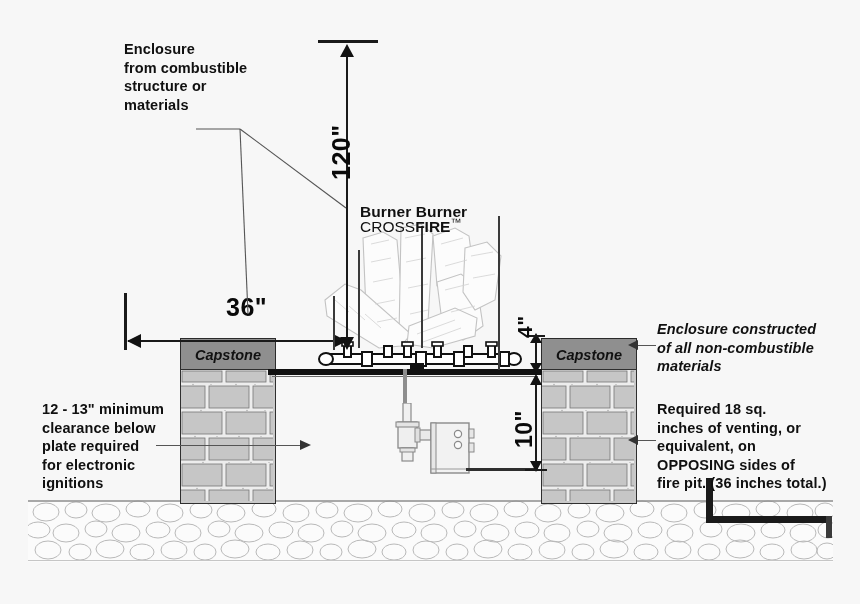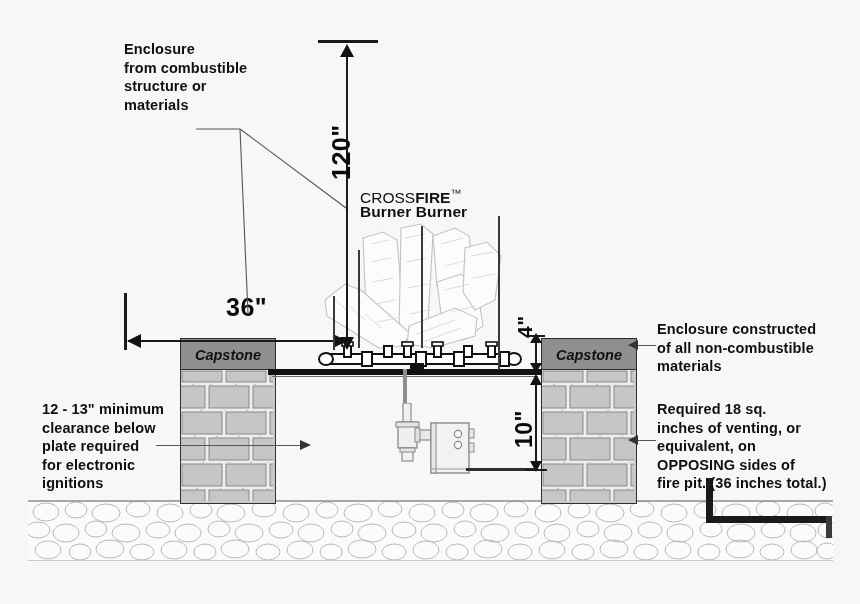--- a/index.html
+++ b/index.html
@@ -33,20 +33,21 @@
   }
   .dim-v {
     transform-origin: left top;
     transform: rotate(-90deg);
   }
   .brandline {
     color: #101010;
     font-size: 15.5px;
     line-height: 19px;
     font-family: "Liberation Sans", sans-serif;
+    margin-top: 29px;
   }
   .brandline b { font-weight: bold; }
   .line { background: #1a1a1a; }
   .thin { background: #3a3a3a; }
   .leader { background: #555; }
   
   .column { position: absolute; font-style: italic; }
   .capstone {
     position: absolute;
     background: #8f8f8f;
@@ -444,21 +445,21 @@
       <line x1="44" y1="31" x2="52" y2="216" stroke="#555" stroke-width="1.1"></line>
     </svg>
   </div>
 
   <div class="abs brandline" style="left:360px; top:184px; white-space:nowrap;">
     <span>CROSS</span><b>FIRE</b><span style="font-size:11px; vertical-align:super;">™</span>
   </div>
   <div class="abs txt" style="left:360px; top:203px; font-size:15.5px;">Burner Burner</div>
 
 
-  <div class="abs txt" style="left:657px; top:320px; width:200px;">Enclosure constructed
+  <div class="abs txt" style="left:657px; top:320px; width:200px;font-style:italic;">Enclosure constructed
 of all non-combustible
 materials</div>
   <div class="abs leader" style="left:636px; top:345px; width:20px; height:1.3px;"></div>
   <div class="abs" style="left:628px; top:340px; width:0; height:0;
               border-top:5px solid transparent; border-bottom:5px solid transparent;
               border-right:10px solid #333;"></div>
 
   <div class="abs txt" style="left:657px; top:400px; width:205px;">Required 18 sq.
 inches of venting, or
 equivalent, on

